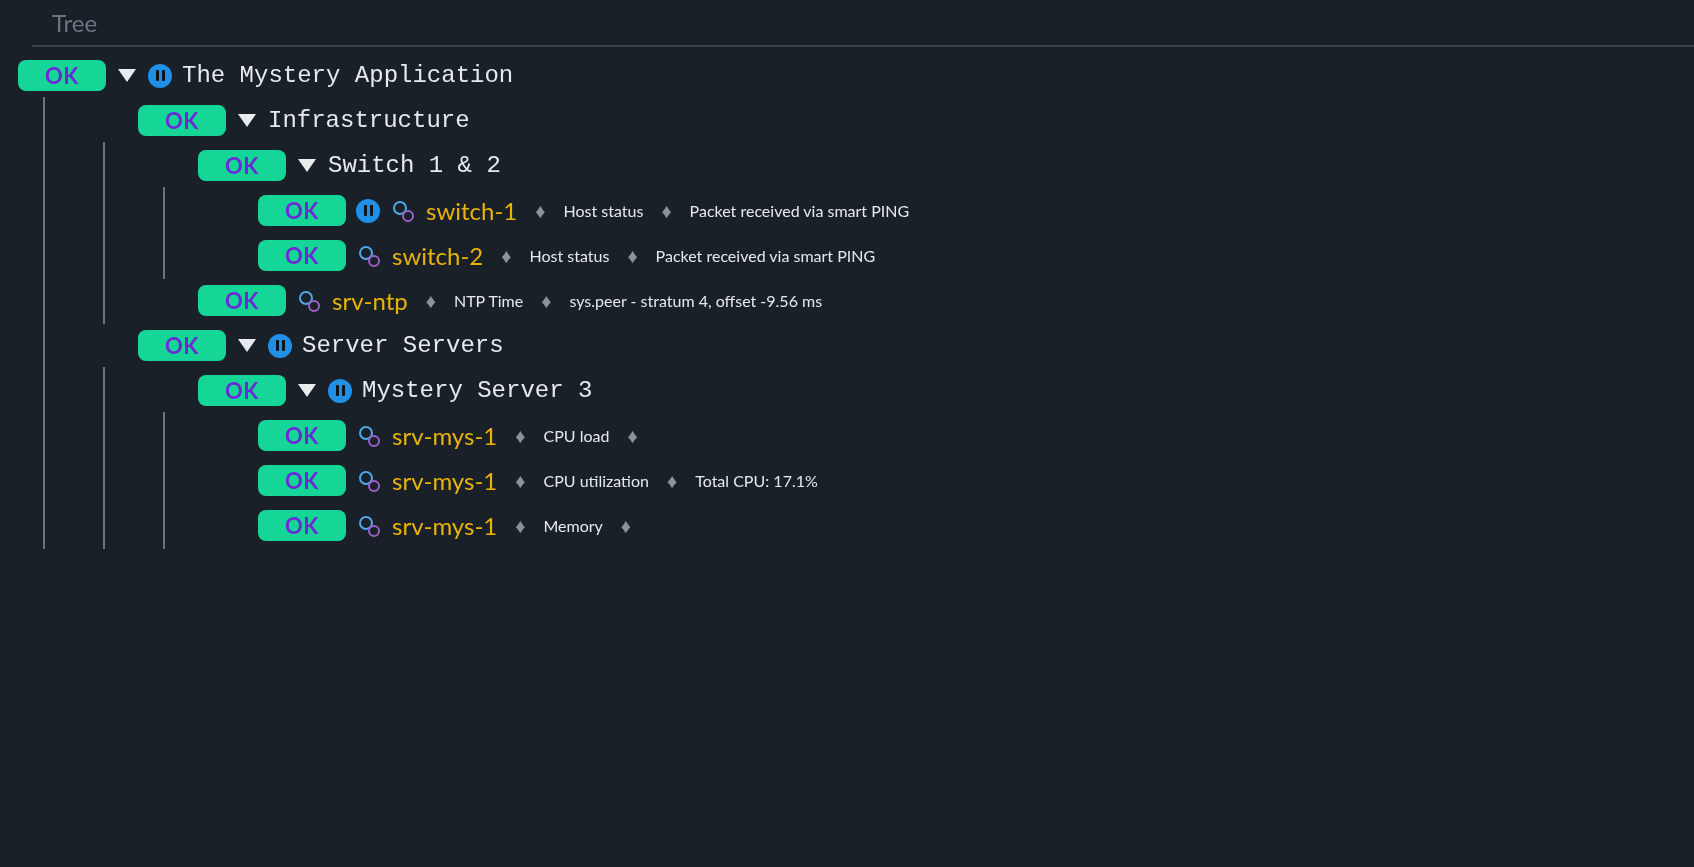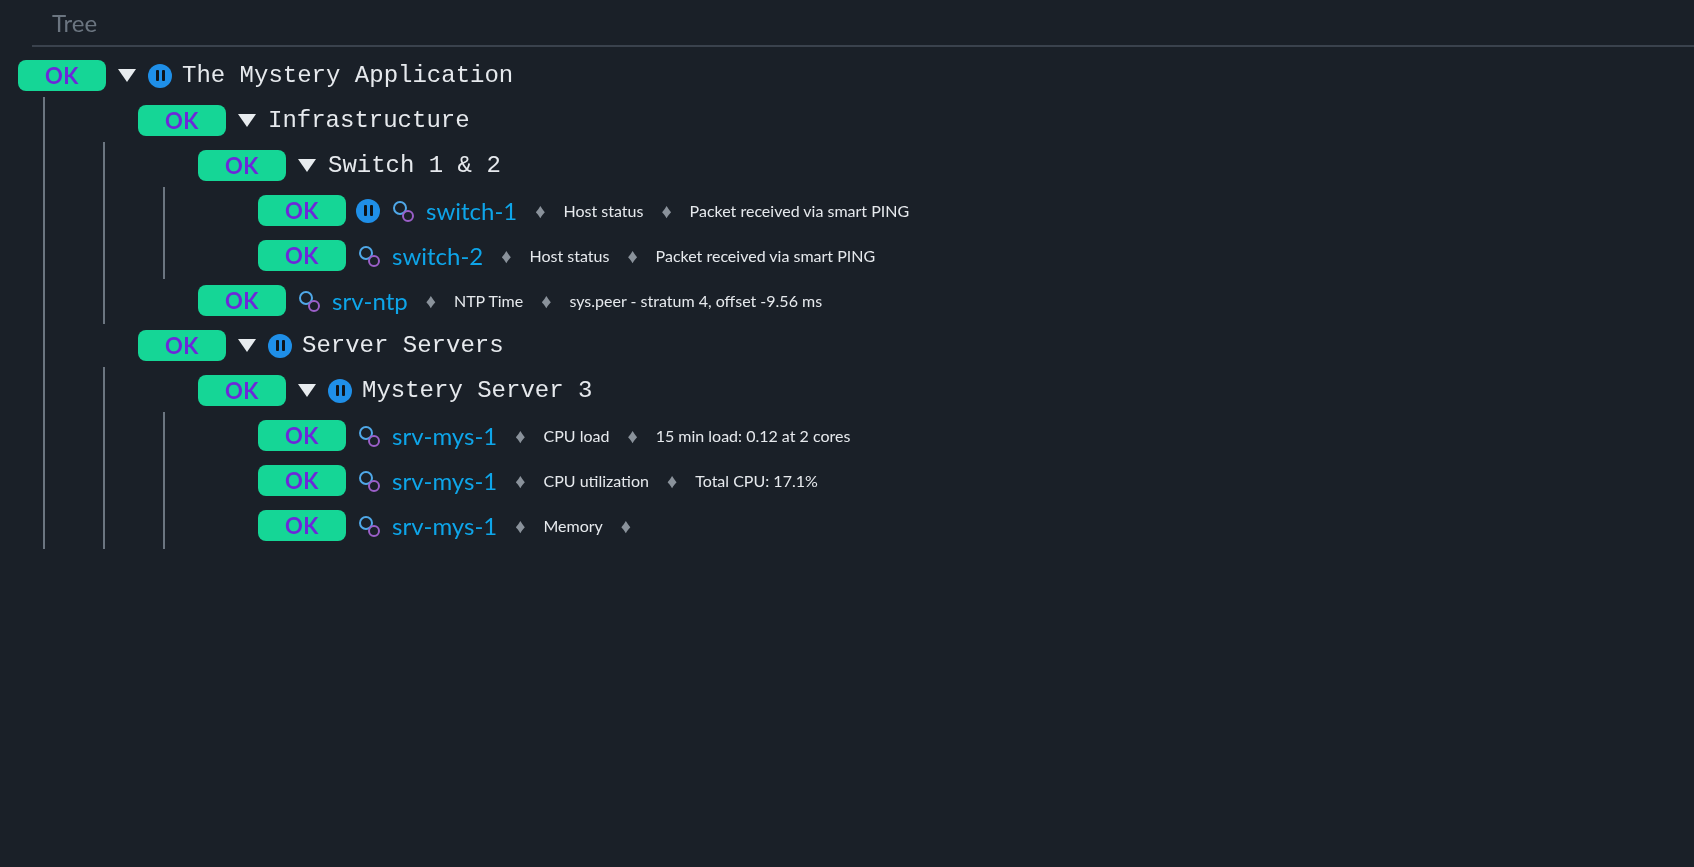--- a/index.html
+++ b/index.html
@@ -94,21 +94,21 @@
     justify-content: center;
     flex-shrink: 0;
   }
   .label {
     color: #e6e9ed;
     font-size: 24px;
     white-space: nowrap;
     font-family: Liberation Mono, monospace;
   }
   .host {
-    color: #0ea5e9;
+    color: #eab308;
     font-size: 24px;
   }
   .diamond {
     color: #8a929b;
     margin: 0 8px;
     font-size: 20px;
   }
   .detail {
     color: #e6e9ed;
     font-size: 16px;
@@ -230,21 +230,20 @@
     <span class="gears">
       <svg viewBox="0 0 24 24" width="24" height="24">
           <circle cx="9" cy="9" r="6" fill="none" stroke="#4fa8e8" stroke-width="2"></circle>
           <circle cx="17" cy="17" r="5" fill="none" stroke="#9b5fc8" stroke-width="2"></circle>
         </svg>
     </span>
     <span class="host">srv-mys-1</span>
     <span class="diamond">♦</span>
     <span class="detail">CPU load</span>
     <span class="diamond">♦</span>
-    <span class="detail">15 min load: 0.12 at 2 cores</span>
   </div>
 
   <div class="row">
     <span class="indent line"></span>
     <span class="indent line"></span>
     <span class="indent line"></span>
     <span class="indent"></span>
     <span class="badge">OK</span>
     <span class="gears">
       <svg viewBox="0 0 24 24" width="24" height="24">

